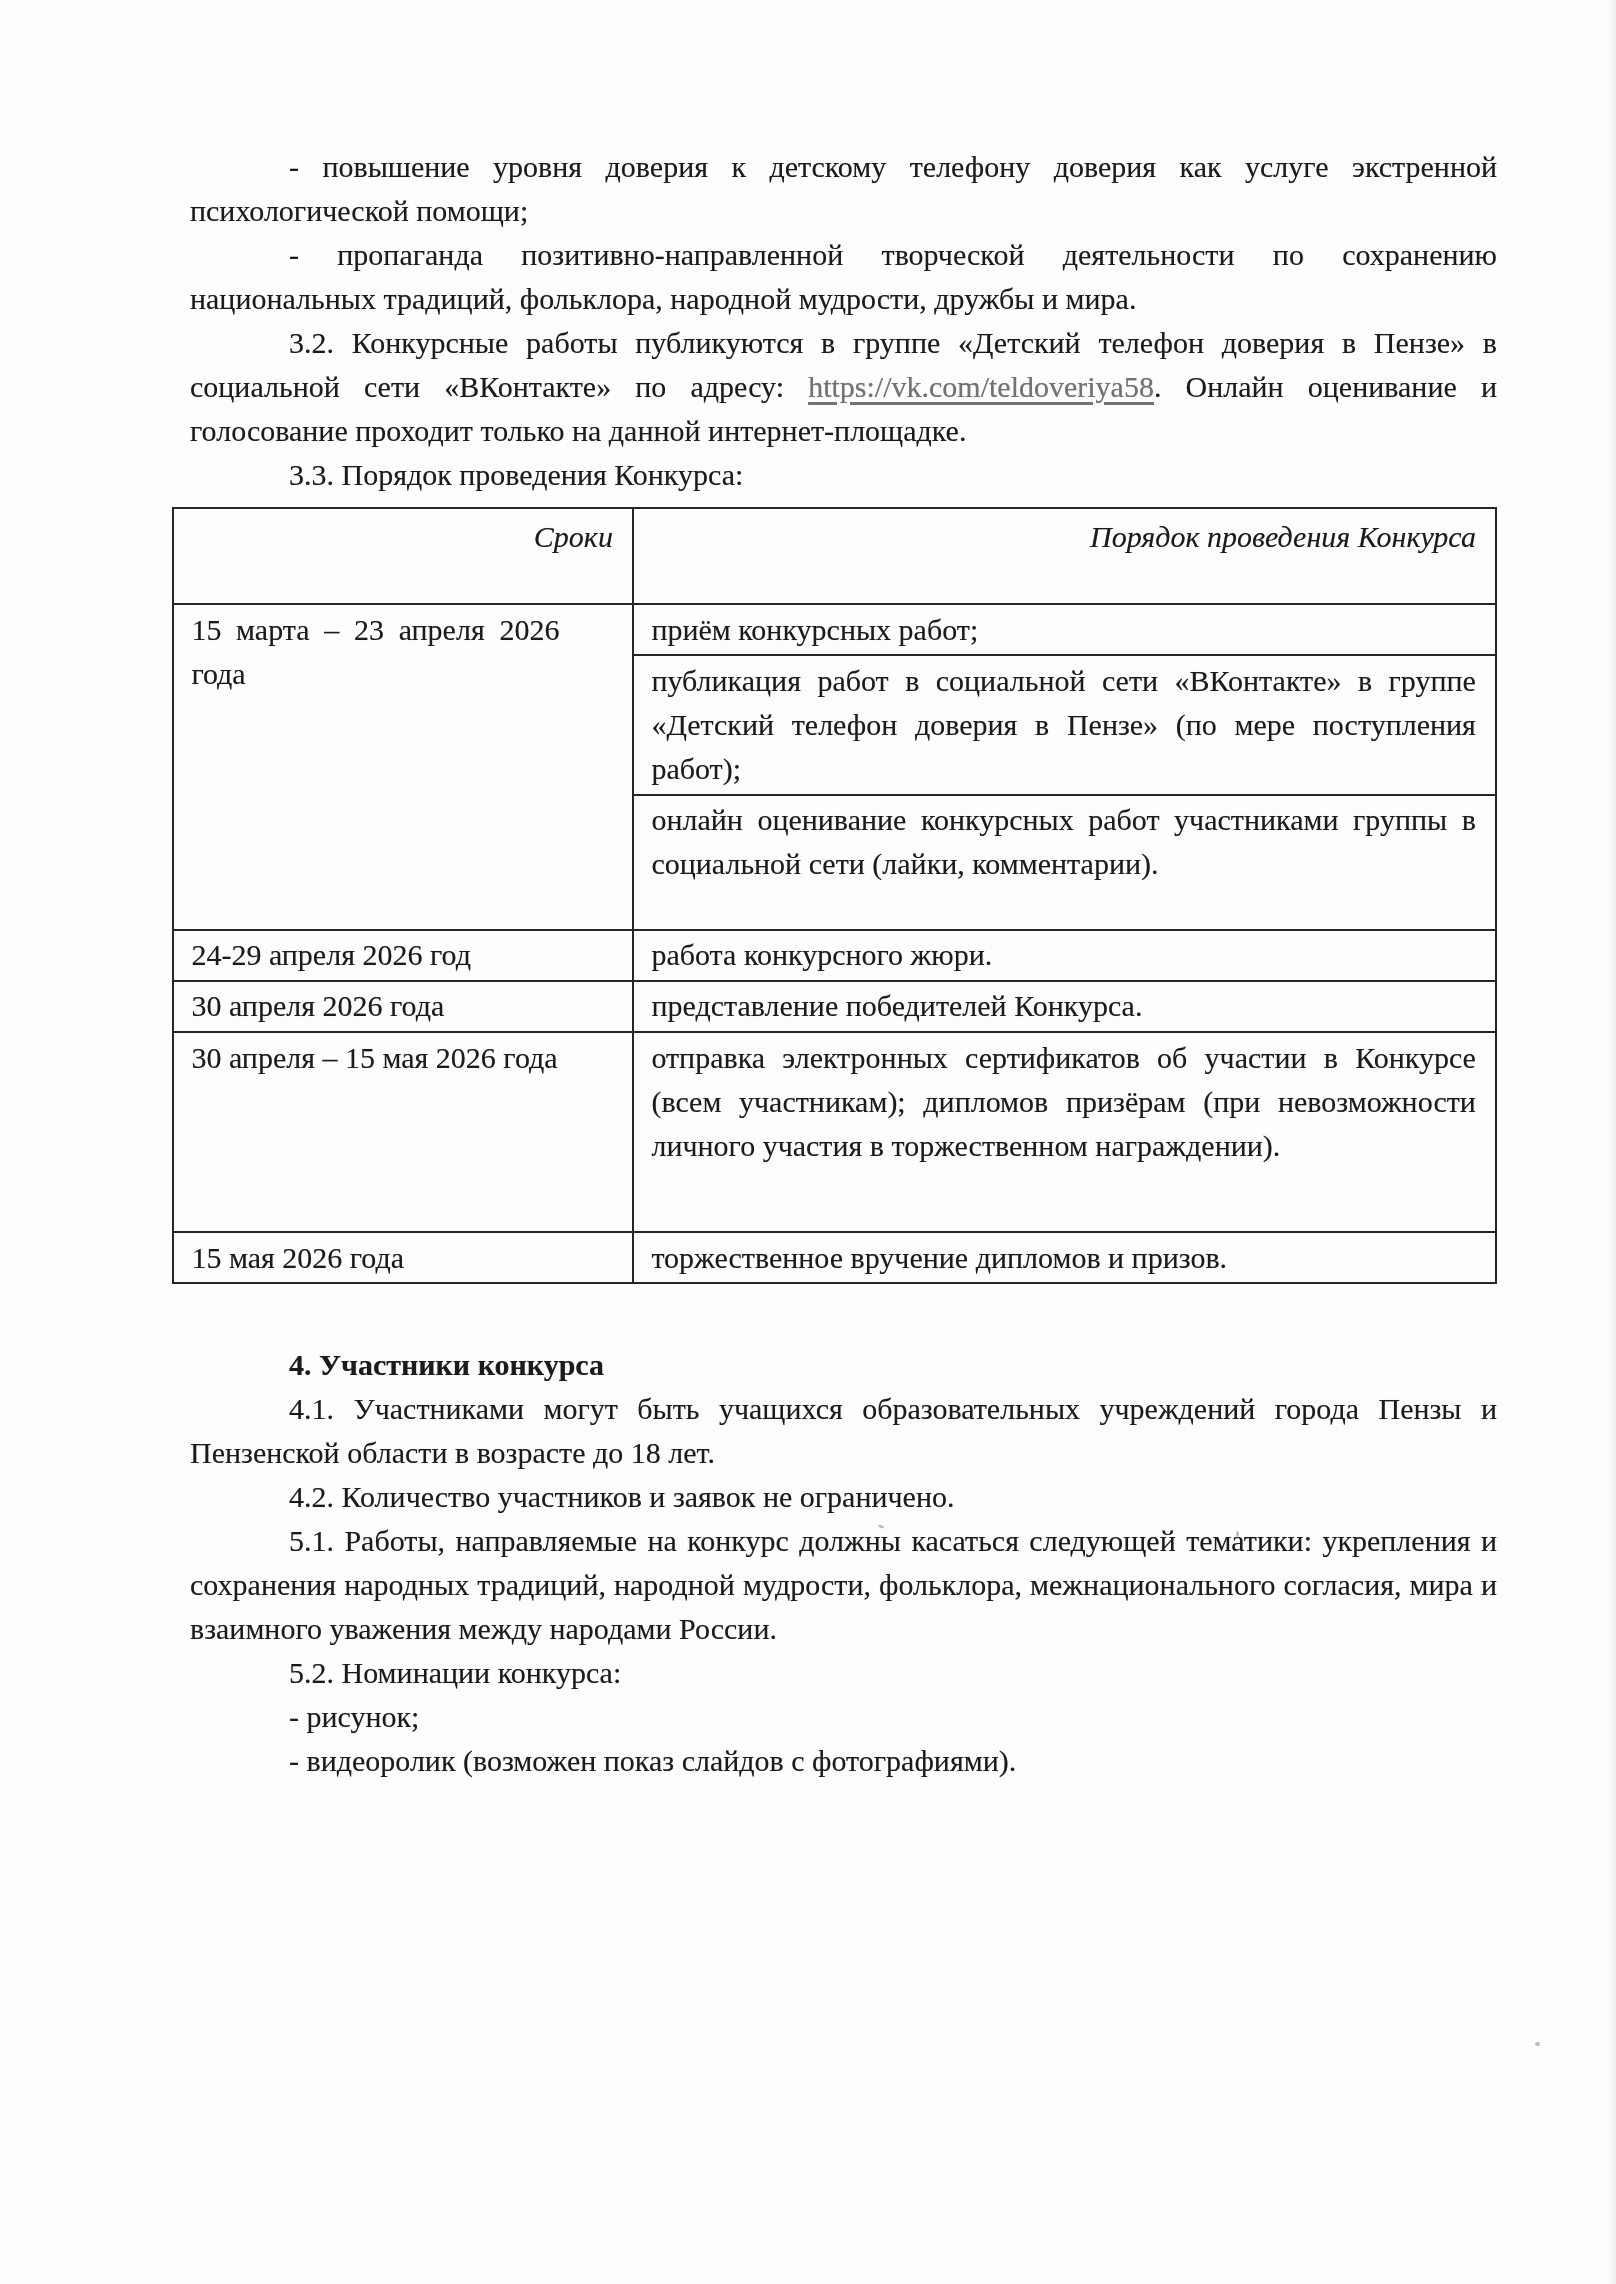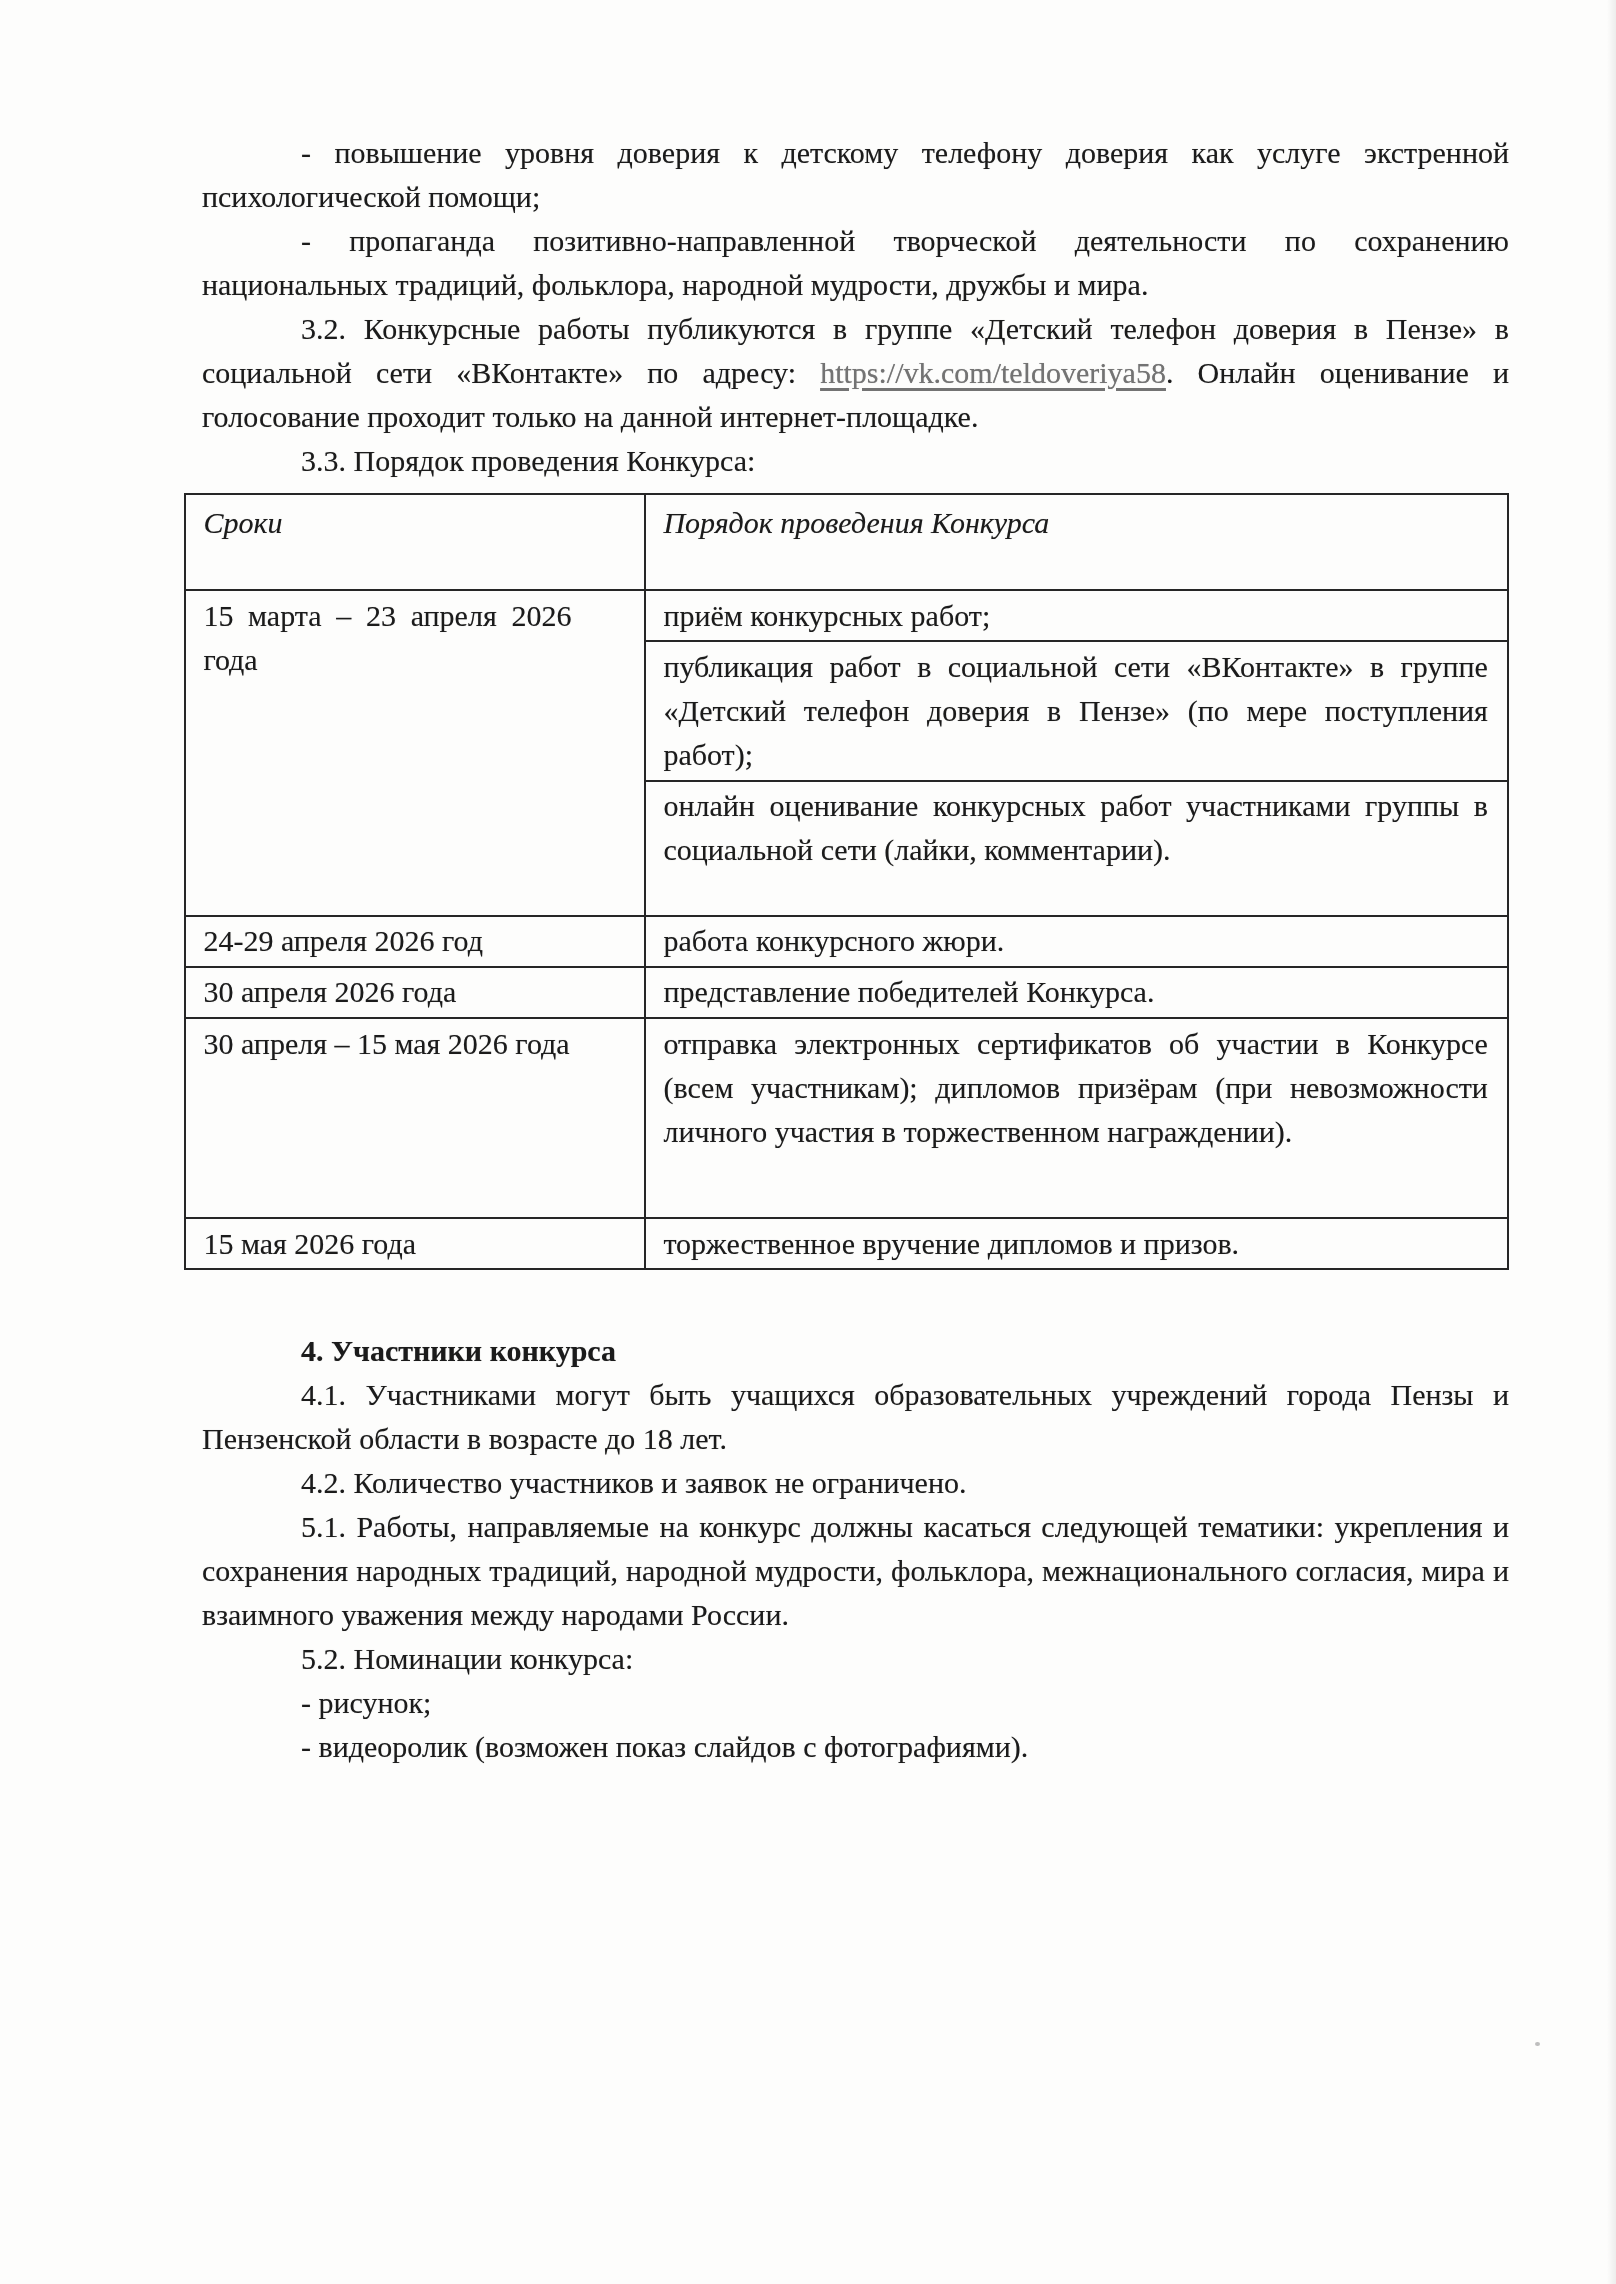--- a/index.html
+++ b/index.html
@@ -9,27 +9,26 @@
     position:relative;
     width:1617px; height:2284px;
     margin:0 auto;
     background:#fdfdfc;
     overflow:hidden;
     font-family:"Liberation Serif","DejaVu Serif",serif;
     color:#1b1b1b;
   }
   .content {
     position:absolute;
-    left:190px; top:131px;
+    left:190px; top:145px;
     width:1307px;
     font-size:30px;
     line-height:44px;
     text-align:justify;
     text-shadow:0 0 0.7px rgba(40,40,40,0.45);
-    margin-left:12px;
   }
   p { margin:0; text-indent:99px; }
   .heading {
     margin:43px 0 0 0;
     font-weight:bold;
     text-indent:99px;
     text-align:left;
   }
   .heading.mt-lg { margin-top:59px; }
   a.doc-link { color:#737373; text-decoration:underline; text-underline-offset:4.6px; }
@@ -45,21 +44,21 @@
   table.schedule th, table.schedule td {
     border:2px solid #262626;
     vertical-align:top;
     padding:2.6px 19.5px 2.6px 17px;
     text-align:justify;
     overflow:hidden;
   }
   table.schedule th {
     font-style:italic;
     font-weight:normal;
-    text-align:left;
+    text-align:right;
     height:86px;
     padding-top:5.2px;
   }
   col.c-dates { width:460px; }
   col.c-order { width:863px; }
   .dates-inner { max-width:368px; }
   tr.r-h   { height:91px; }
   tr.r-1a  { height:42px;border-radius:18px; }
   tr.r-1b  { height:128px; }
   tr.r-1c  { height:135px; }

